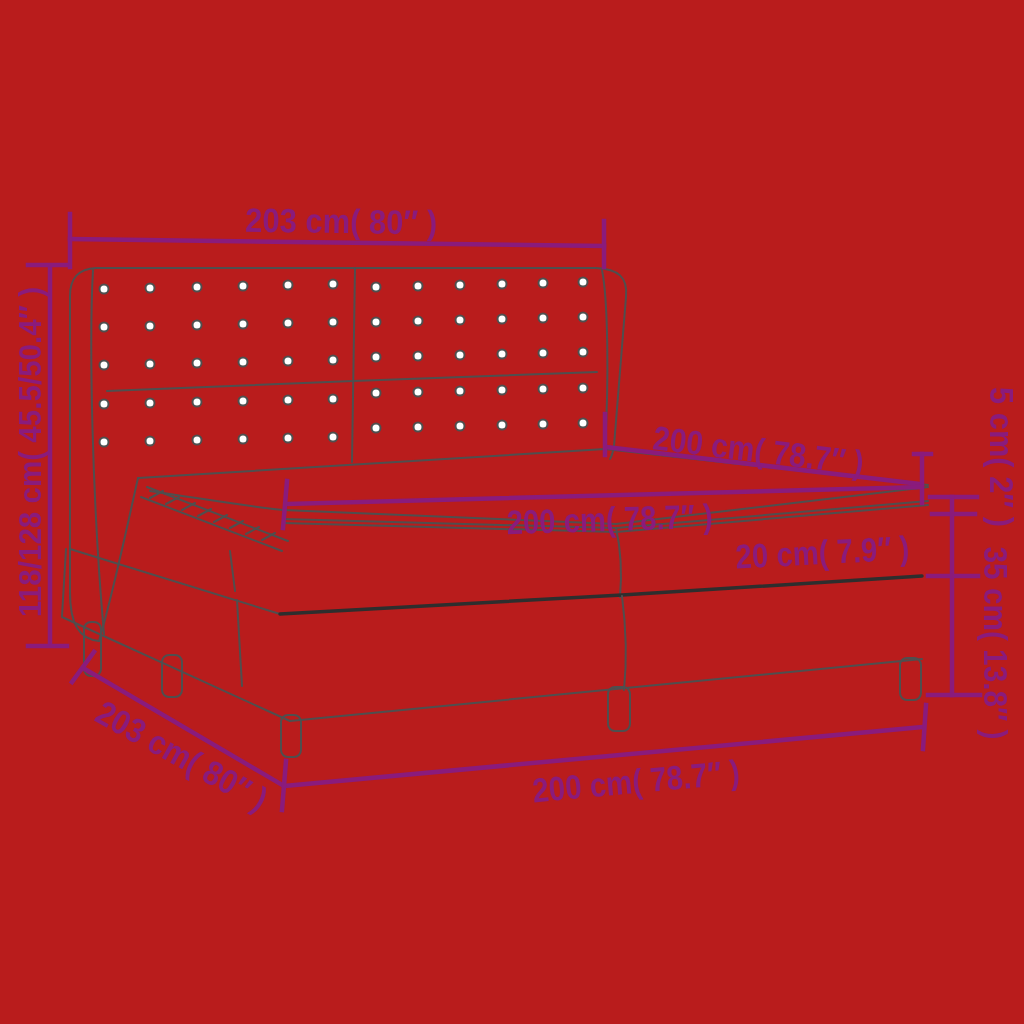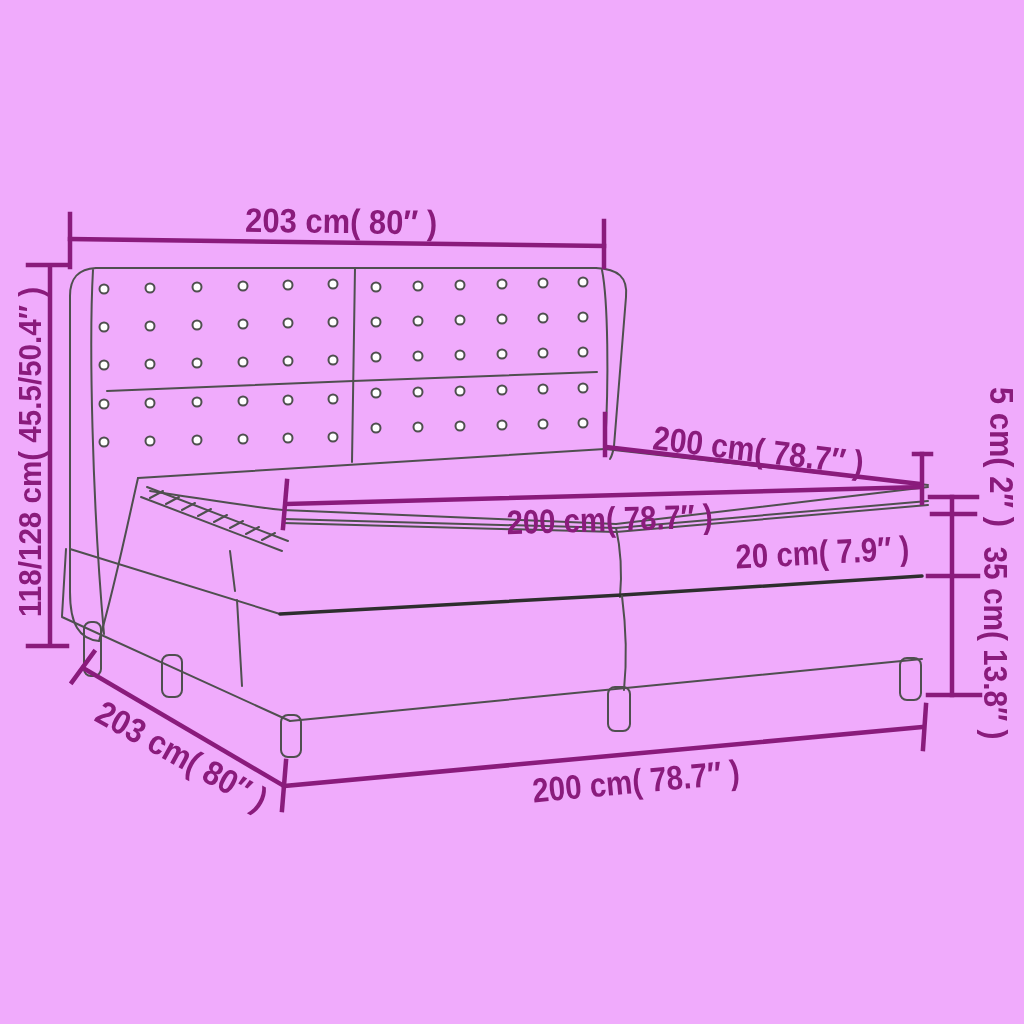--- a/index.html
+++ b/index.html
@@ -1,17 +1,17 @@
 <!DOCTYPE html>
 <html><head>
 <meta charset="utf-8">
 <style>
   html,body{margin:0;padding:0;background:#ffffff;}
   .canvas{
-    width:1024px;height:1024px;position:relative;background:#f0abfc;
+    width:1024px;height:1024px;position:relative;background:#b91c1c;
     font-family:"Liberation Sans", sans-serif;overflow:hidden;
   }
   svg{display:block;}
   .bedline{stroke:#4f4f4f;stroke-width:2;fill:none;stroke-linecap:round;stroke-linejoin:round;}
   .bedline-dark{stroke:#2e2e2e;stroke-width:3.5;fill:none;stroke-linecap:round;stroke-linejoin:round;}
   .btn{fill:#ffffff;stroke:#4f4f4f;stroke-width:2;}
   .dim{stroke:#8a1b7c;stroke-width:4.5;fill:none;stroke-linecap:square;}
   .dimtext{fill:#8a1b7c;font-weight:bold;font-size:34px;font-family:"Liberation Sans",sans-serif;}
   .dimtext-small{fill:#8a1b7c;font-weight:bold;font-size:31px;font-family:"Liberation Sans",sans-serif;}
 </style>

